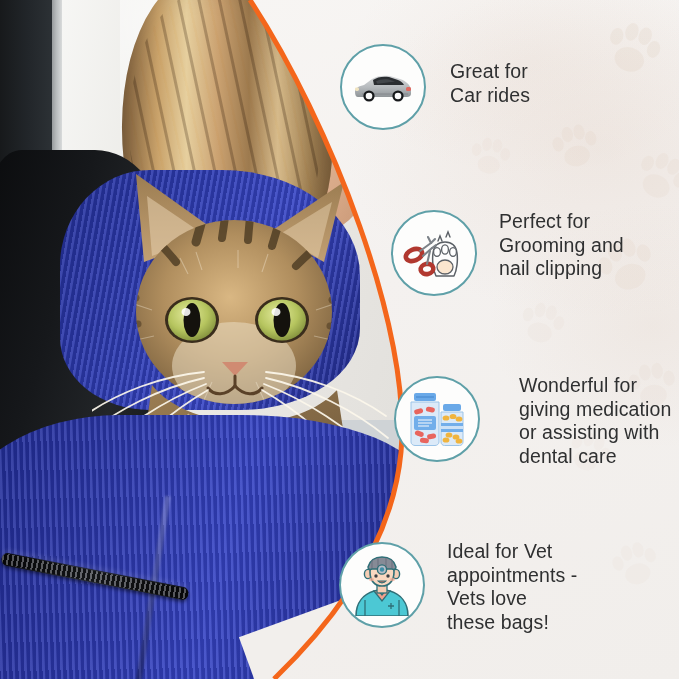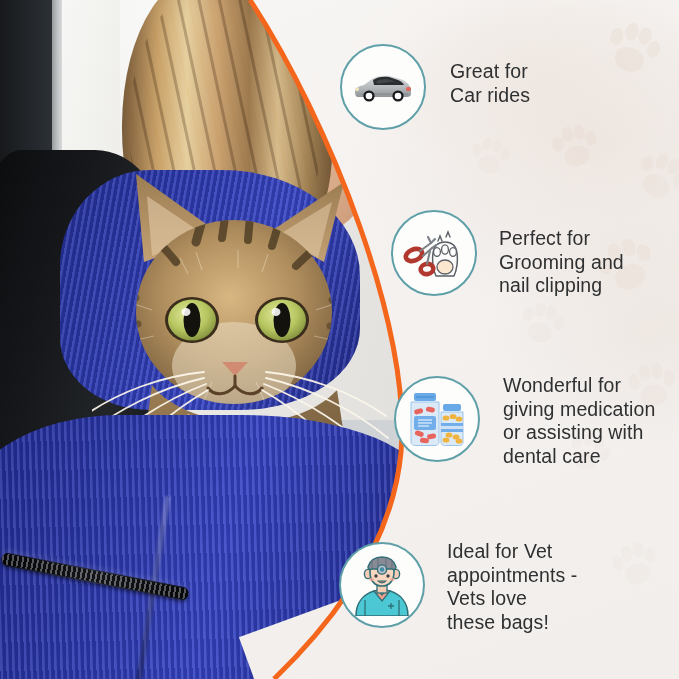--- a/index.html
+++ b/index.html
@@ -189,23 +189,23 @@
     line-height:23.5px;
     letter-spacing:.1px;
     white-space:pre-line;
     font-weight:400;
   }
 
   #f1{ left:340px; top:44px; }
   #f1 .feat-text{ margin-left:24px; margin-top:16px; }
 
   #f2{ left:391px; top:210px; }
-  #f2 .feat-text{ margin-left:22px; margin-top:17px; }
-
-  #f3{ left:394px; top:376px; }
+  #f2 .feat-text{ margin-left:22px; margin-top:0; }
+
+  #f3{ left:394px; top:376px;gap:16px; }
   #f3 .feat-text{ margin-left:23px; margin-top:-2px; }
 
   #f4{ left:339px; top:542px; }
   #f4 .feat-text{ margin-left:22px; margin-top:-2px; }
 </style>
 </head>
 <body>
 
 <div id="infographic">
 

